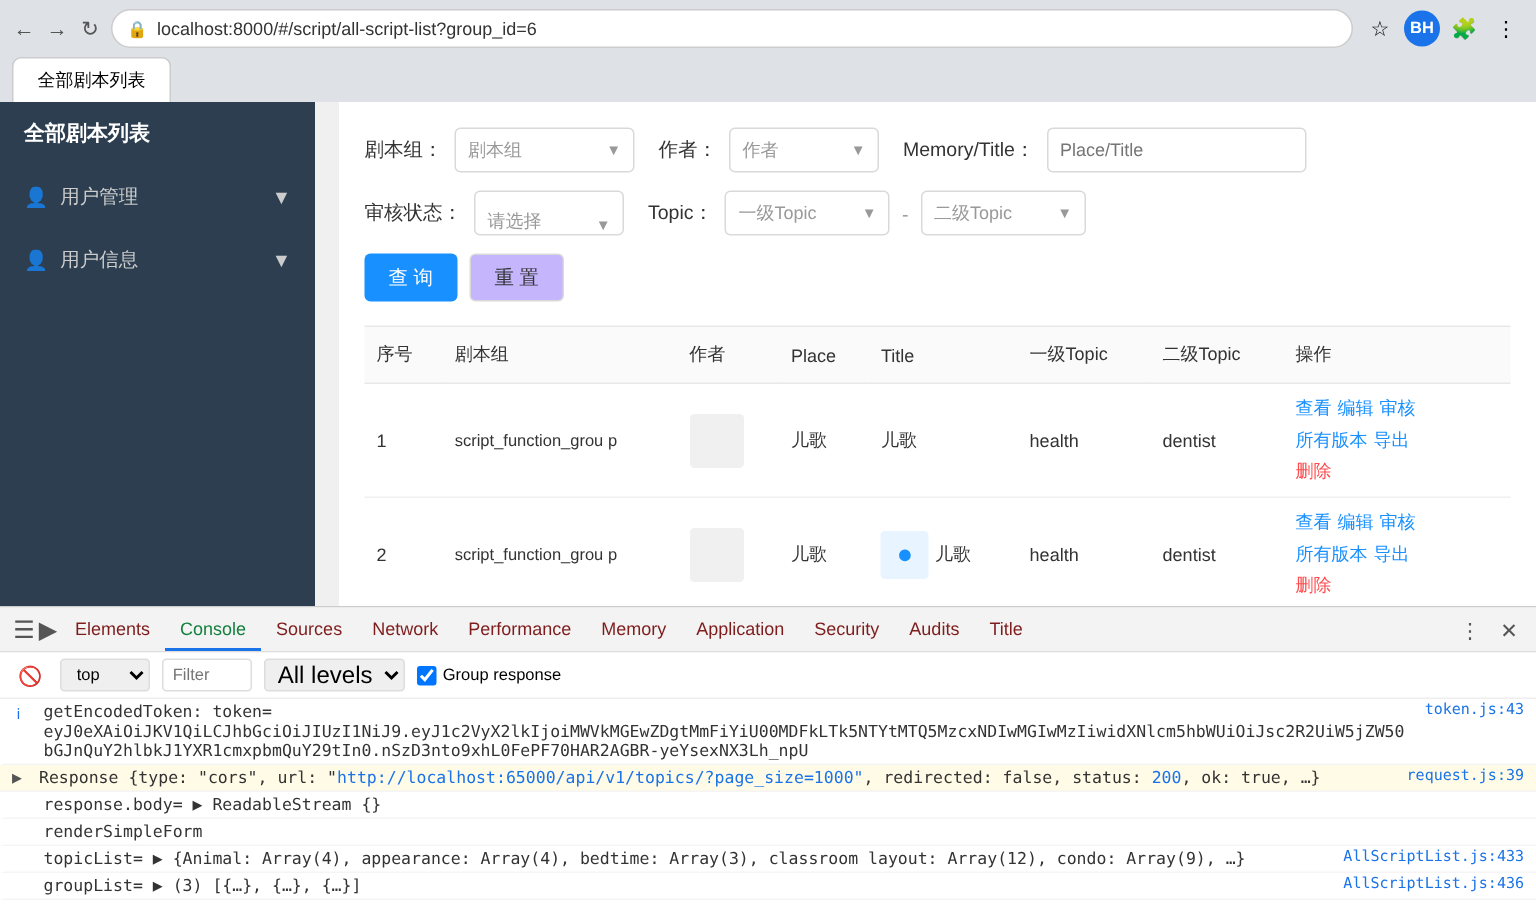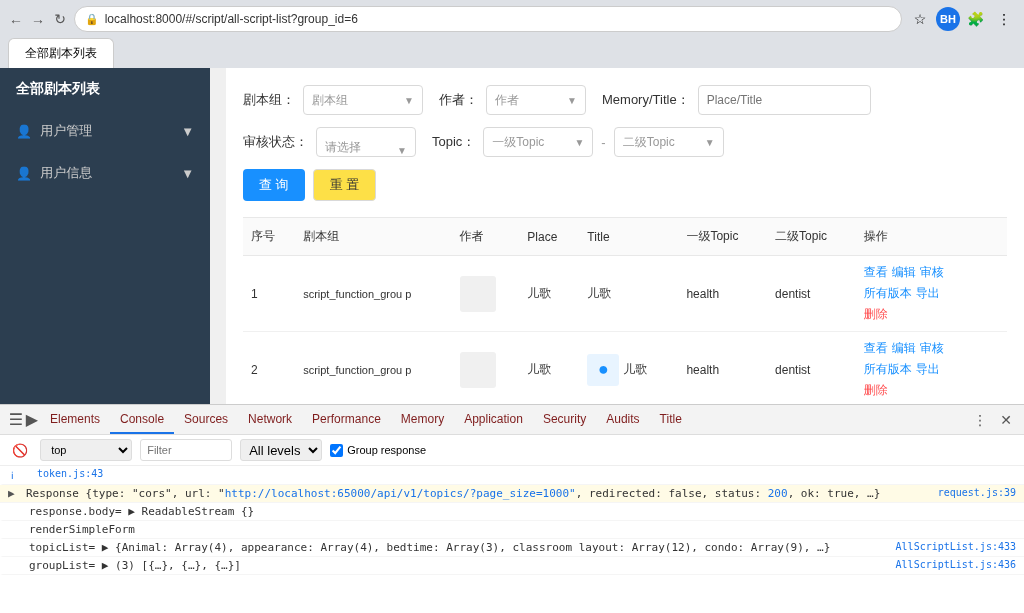--- a/index.html
+++ b/index.html
@@ -28,44 +28,44 @@
     .page-content { flex: 1; background: white; padding: 17px; overflow-y: auto; margin-left: 16px; }
     .filter-row { display: flex; align-items: center; gap: 16px; margin-bottom: 12px; flex-wrap: wrap; }
     .filter-group { display: flex; align-items: center; gap: 8px; }
     .filter-label { font-size: 13px; color: #333; white-space: nowrap; }
     .filter-select { height: 30px; border: 1px solid #d9d9d9; border-radius: 4px; padding: 0 8px; font-size: 12px; background: white; min-width: 100px; display: flex; align-items: center; justify-content: space-between; cursor: pointer; }
     .filter-select span { color: #999; }
     .filter-select .arrow { color: #999; font-size: 10px; }
     .filter-separator { color: #999; }
 
     .btn-search { background: #1890ff; color: white; border: none; border-radius: 4px; padding: 6px 16px; cursor: pointer; font-size: 13px; }
-    .btn-reset { background: #fde047; color: #333; border: 1px solid #d9d9d9; border-radius: 4px; padding: 6px 16px; cursor: pointer; font-size: 13px; }
+    .btn-reset { background: #c4b5fd; color: #333; border: 1px solid #d9d9d9; border-radius: 4px; padding: 6px 16px; cursor: pointer; font-size: 13px; }
     .btn-row { display: flex; gap: 8px; margin-bottom: 16px; }
 
     
     .data-table { width: 100%; border-collapse: collapse; font-size: 12px; }
     .data-table th { background: #fafafa; border-bottom: 1px solid #e8e8e8; border-top: 1px solid #e8e8e8; padding: 10px 8px; text-align: left; font-weight: 500; color: #333; white-space: nowrap; }
     .data-table td { border-bottom: 1px solid #f0f0f0; padding: 8px; color: #333; vertical-align: middle; }
     .table-action-link { color: #1890ff; cursor: pointer; font-size: 12px; text-decoration: none; }
     .table-action-link.danger { color: #ff4d4f; }
     .table-actions { display: flex; flex-wrap: wrap; gap: 4px; max-width: 100px; }
     .place-icon { width: 36px; height: 36px; background: #f0f0f0; border-radius: 3px; display: flex; align-items: center; justify-content: center; }
 
     
     .devtools { background: #fff; border-top: 1px solid #ccc; height: 270px; display: flex; flex-direction: column; }
     .devtools-tabs { display: flex; align-items: center; background: #f3f3f3; border-bottom: 1px solid #ddd; padding: 0 8px; min-height: 30px; }
     .devtools-tab { padding: 6px 10px; font-size: 12px; cursor: pointer; color: #7f1d1d; border-bottom: 2px solid transparent; white-space: nowrap; }
-    .devtools-tab.active { color: #7f1d1d; border-bottom-color: #1a73e8; }
+    .devtools-tab.active { color: #15803d; border-bottom-color: #1a73e8; }
     .devtools-tab-actions { margin-left: auto; display: flex; gap: 6px; align-items: center; }
     .devtools-tab-btn { width: 20px; height: 20px; border: none; background: none; cursor: pointer; color: #555; font-size: 14px; display: flex; align-items: center; justify-content: center; }
 
     .devtools-console-toolbar { display: flex; align-items: center; gap: 8px; padding: 4px 8px; border-bottom: 1px solid #eee; background: #fff; min-height: 28px; }
     .console-toolbar-btn { border: none; background: none; cursor: pointer; color: #555; font-size: 13px; padding: 2px 4px; }
-    .console-filter-input { height: 22px; border: 1px solid #ddd; border-radius: 3px; padding: 0 6px; font-size: 11px; width: 92px; }
-    .console-level-select { height: 22px; border: 1px solid #ddd; border-radius: 3px; padding: 0 4px; font-size: 13px; }
+    .console-filter-input { height: 22px; border: 1px solid #ddd; border-radius: 3px; padding: 0 6px; font-size: 11px; width: 60px; }
+    .console-level-select { height: 22px; border: 1px solid #ddd; border-radius: 3px; padding: 0 4px; font-size: 16px; }
     .console-group-check { display: flex; align-items: center; gap: 4px; font-size: 11px; }
     .console-group-check input { margin: 0; }
 
     .devtools-console-content { flex: 1; overflow-y: auto; font-family: 'Consolas', 'Monaco', monospace; font-size: 11px; }
     .console-line { display: flex; align-items: flex-start; border-bottom: 1px solid #f5f5f5; padding: 2px 8px; min-height: 18px; }
     .console-line.info { border-left: 3px solid transparent; }
     .console-line.network-req { background: #fffbe6; }
     .console-line-num { color: #1a73e8; font-size: 10px; margin-right: 4px; min-width: 14px; }
     .console-line-icon { min-width: 14px; margin-right: 4px; font-size: 11px; }
     .console-line-text { flex: 1; word-break: break-all; color: #333; }
@@ -281,20 +281,22 @@
     </select>
     <label class="console-group-check">
       <input type="checkbox" checked="" style="">
       <span>Group response</span>
     </label>
   </div>
 
   <div class="devtools-console-content" id="console-content">
   <div class="console-line info">
       <span class="console-line-num" style="color:#1a73e8;">ℹ</span>
+      <span class="console-line-text" style="white-space:pre-wrap;">getEncodedToken: token=
+eyJ0eXAiOiJKV1QiLCJhbGciOiJIUzI1NiJ9.eyJ1c2VyX2lkIjoiMWVkMGEwZDgtMmFiYiU00MDFkLTk5NTYtMTQ5MzcxNDIwMGIwMzIiwidXNlcm5hbWUiOiJsc2R2UiW5jZW50bGJnQuY2hlbkJ1YXR1cmxpbmQuY29tIn0.nSzD3nto9xhL0FePF70HAR2AGBR-yeYsexNX3Lh_npU</span>
       <span class="console-line-file">token.js:43</span>
     </div>
       <div class="console-line network-req">
       <span class="console-line-icon" style="color:#555;">▶</span>
       <span class="console-line-text" style="white-space:pre-wrap;">Response {type: "cors", url: "<span class="url">http://localhost:65000/api/v1/topics/?page_size=1000"</span>, redirected: false, status: <span class="status-ok">200</span>, ok: true, …}</span>
       <span class="console-line-file">request.js:39</span>
     </div>
       <div class="console-line info">
       <span class="console-line-icon"></span>
       <span class="console-line-text" style="white-space:pre-wrap;">response.body= ▶ ReadableStream {}</span>

